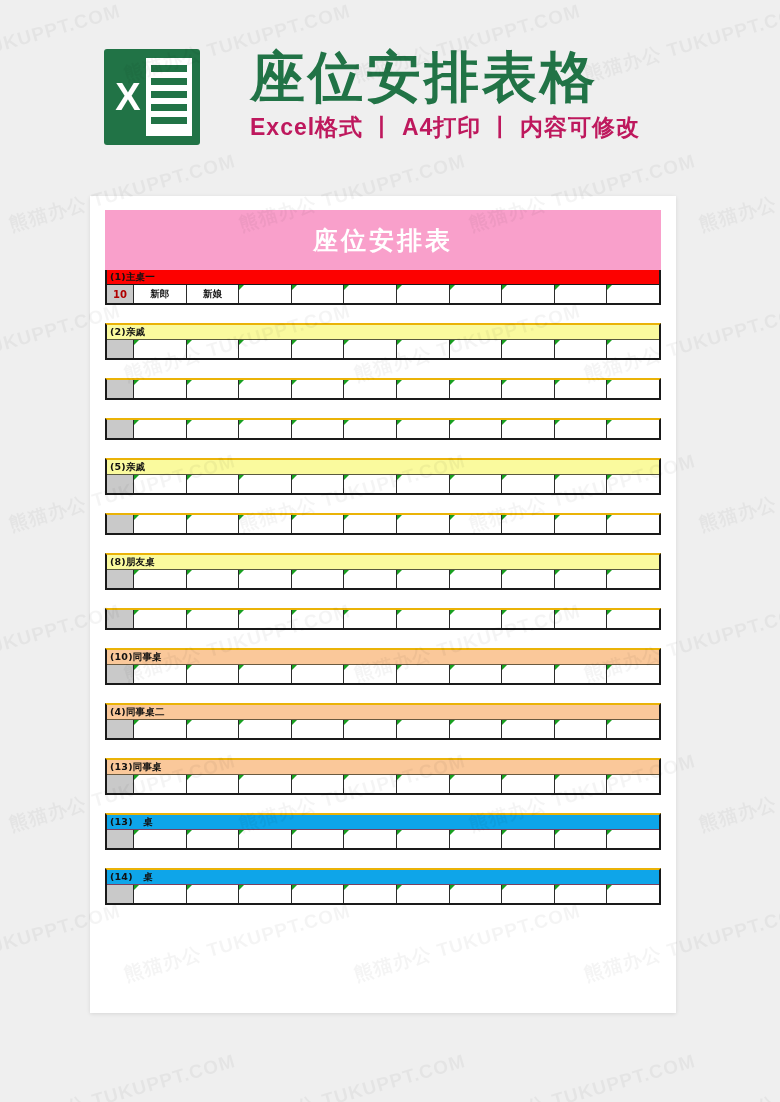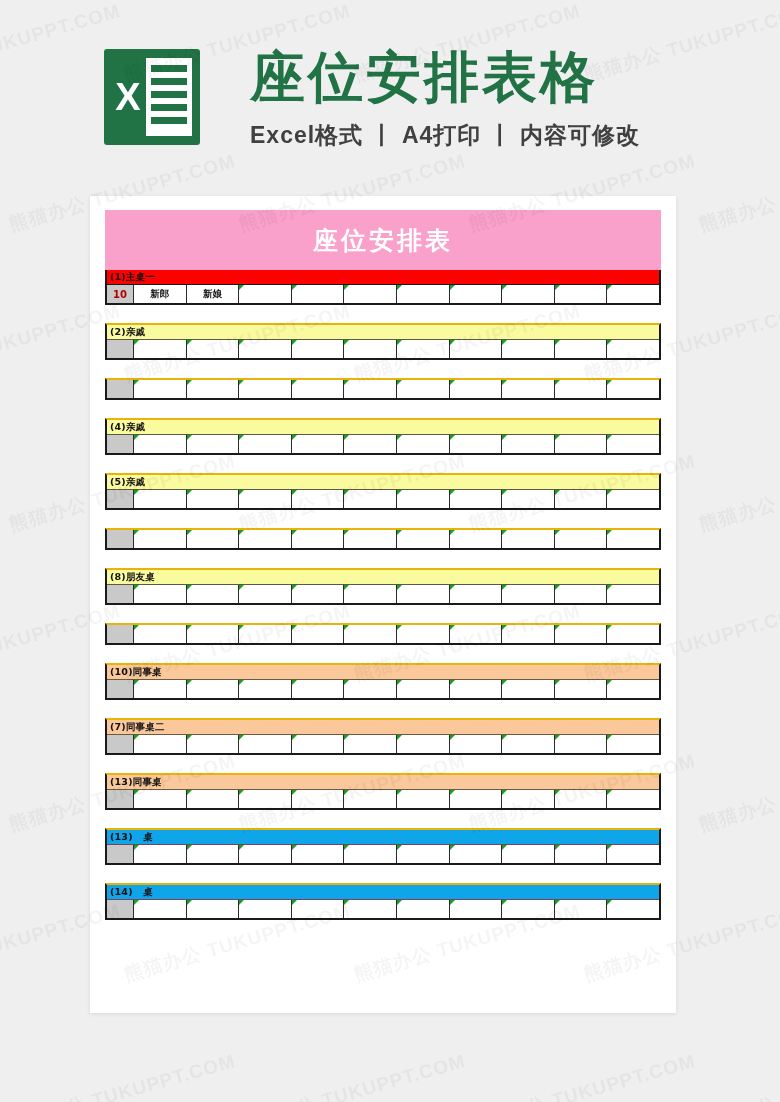--- a/index.html
+++ b/index.html
@@ -93,25 +93,25 @@
     font-size: 55px;
     font-weight: bold;
     color: #217346;
     letter-spacing: 3px;
     line-height: 66px;
     white-space: nowrap;
   }
   .banner-sub {
     position: absolute;
     left: 250px;
-    top: 120px;
+    top: 112px;
     width: 440px;
     font-size: 23px;
     font-weight: bold;
-    color: #404040;
+    color: #be185d;
     letter-spacing: 1px;
     line-height: 30px;
     white-space: nowrap;
   }
 
   
   .sheet {
     position: absolute;
     left: 90px;
     top: 196px;
@@ -287,21 +287,20 @@
               <div class="cell seat mark"></div>
               <div class="cell seat mark"></div>
               <div class="cell seat mark"></div>
               <div class="cell seat mark"></div>
               <div class="cell seat mark"></div>
               <div class="cell seat mark"></div>
               <div class="cell seat mark"></div>
             </div>
           </div>
           <div class="block spaced">
-            <div class="block-header yellow"><span class="hdr-text">(4)亲戚</span></div>
             <div class="block-row">
               <div class="cell idx"></div>
               <div class="cell seat mark"></div>
               <div class="cell seat mark"></div>
               <div class="cell seat mark"></div>
               <div class="cell seat mark"></div>
               <div class="cell seat mark"></div>
               <div class="cell seat mark"></div>
               <div class="cell seat mark"></div>
               <div class="cell seat mark"></div>
@@ -381,21 +380,21 @@
               <div class="cell seat mark"></div>
               <div class="cell seat mark"></div>
               <div class="cell seat mark"></div>
               <div class="cell seat mark"></div>
               <div class="cell seat mark"></div>
               <div class="cell seat mark"></div>
               <div class="cell seat mark"></div>
             </div>
           </div>
           <div class="block spaced">
-            <div class="block-header orange"><span class="hdr-text">(7)同事桌二</span></div>
+            <div class="block-header orange"><span class="hdr-text">(4)同事桌二</span></div>
             <div class="block-row">
               <div class="cell idx"></div>
               <div class="cell seat mark"></div>
               <div class="cell seat mark"></div>
               <div class="cell seat mark"></div>
               <div class="cell seat mark"></div>
               <div class="cell seat mark"></div>
               <div class="cell seat mark"></div>
               <div class="cell seat mark"></div>
               <div class="cell seat mark"></div>

